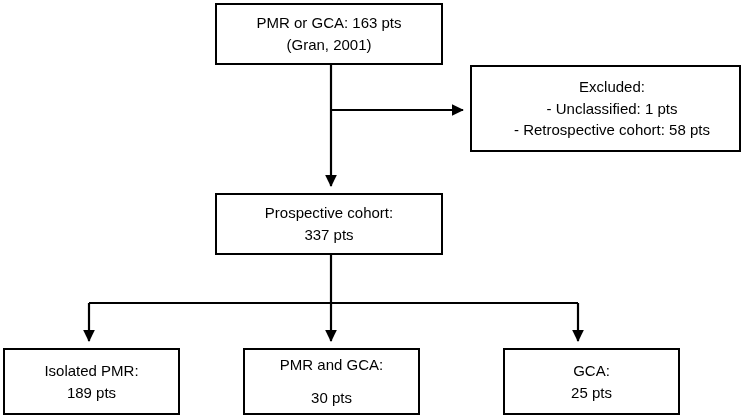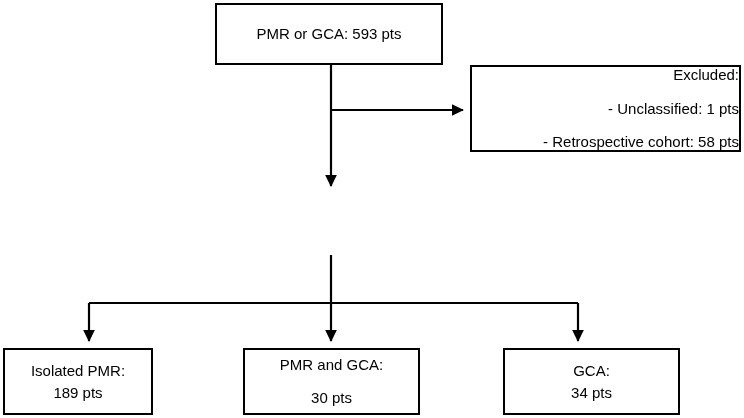--- a/index.html
+++ b/index.html
@@ -31,24 +31,23 @@
     background: #ffffff;
     display: flex;
     flex-direction: column;
     justify-content: center;
     align-items: center;
     font-size: 15px;
     line-height: 1.45;
     color: #000000;
   }
   .node-box.align-left {
-    align-items: flex-end;
+    align-items: center;
     justify-content: center;
     padding-left: 13px;
-    gap: 12px;
   }
   .node-line {
     white-space: nowrap;
   }
 </style>
 </head>
 <body>
 
 <div id="flowchart-root">
 
@@ -68,38 +67,43 @@
     <path d="M89,303 L578,303" fill="none" stroke="#000000" stroke-width="2.2"></path>
 
     <path d="M89,303 L89,341" fill="none" stroke="#000000" stroke-width="2.2" marker-end="url(#arrowhead)"></path>
 
     <path d="M331,303 L331,341" fill="none" stroke="#000000" stroke-width="2.2" marker-end="url(#arrowhead)"></path>
 
     <path d="M578,303 L578,341" fill="none" stroke="#000000" stroke-width="2.2" marker-end="url(#arrowhead)"></path>
   </svg>
 
   <div class="node-box" id="node-source-cohort" style="left: 215px; top: 3px; width: 228px; height: 62px;">
-    <span class="node-line">PMR or GCA: 593 pts</span>
+    <span class="node-line">PMR or GCA: 163 pts</span>
+    <span class="node-line">(Gran, 2001)</span>
   </div>
 
   <div class="node-box align-left" id="node-excluded" style="left: 470px; top: 65px; width: 271px; height: 87px;">
     <span class="node-line">Excluded:</span>
     <span class="node-line">- Unclassified: 1 pts</span>
     <span class="node-line">- Retrospective cohort: 58 pts</span>
   </div>
 
+  <div class="node-box" id="node-prospective-cohort" style="left: 215px; top: 193px; width: 228px; height: 62px;">
+    <span class="node-line">Prospective cohort:</span>
+    <span class="node-line">337 pts</span>
+  </div>
 
-  <div class="node-box" id="node-isolated-pmr" style="left: 3px; top: 348px; width: 150px; height: 67px;">
+  <div class="node-box" id="node-isolated-pmr" style="left: 3px; top: 348px; width: 177px; height: 67px;">
     <span class="node-line">Isolated PMR:</span>
     <span class="node-line">189 pts</span>
   </div>
 
   <div class="node-box" id="node-pmr-and-gca" style="left: 243px; top: 348px; width: 177px; height: 67px; gap: 11px;">
     <span class="node-line">PMR and GCA:</span>
     <span class="node-line">30 pts</span>
   </div>
 
   <div class="node-box" id="node-gca" style="left: 503px; top: 348px; width: 177px; height: 67px;">
     <span class="node-line">GCA:</span>
-    <span class="node-line">34 pts</span>
+    <span class="node-line">25 pts</span>
   </div>
 
 </div>
 
 </body></html>

